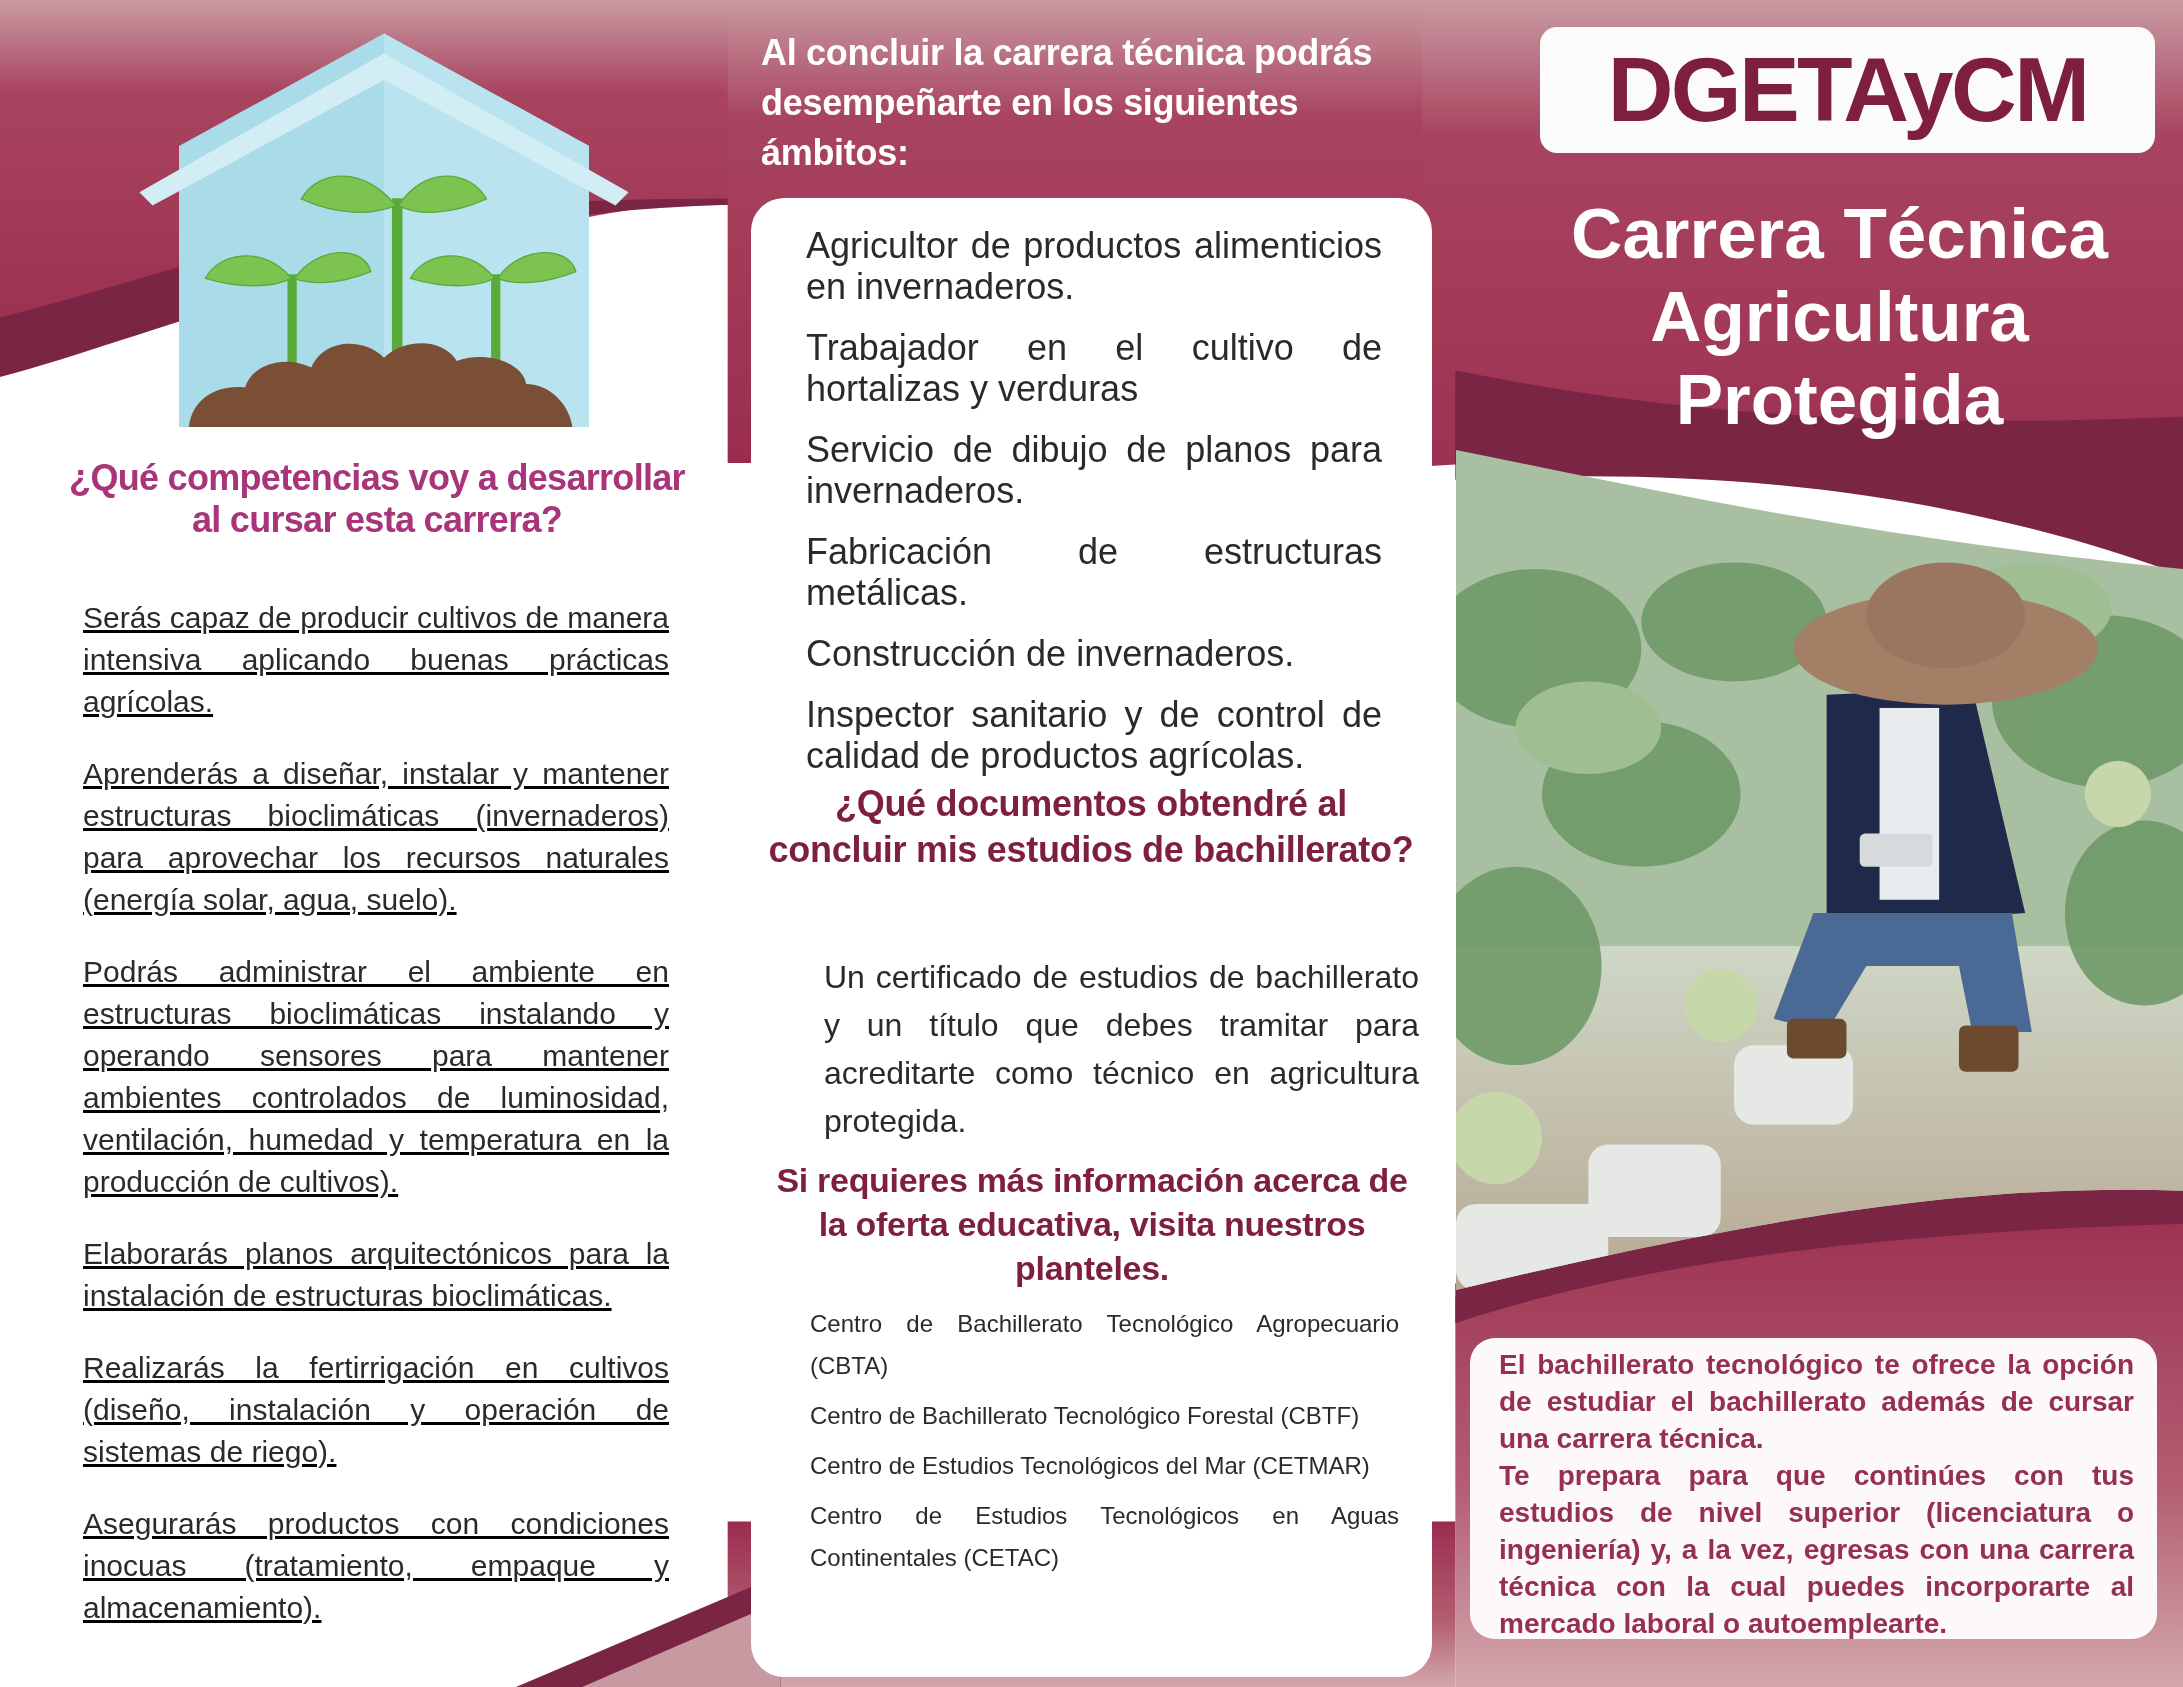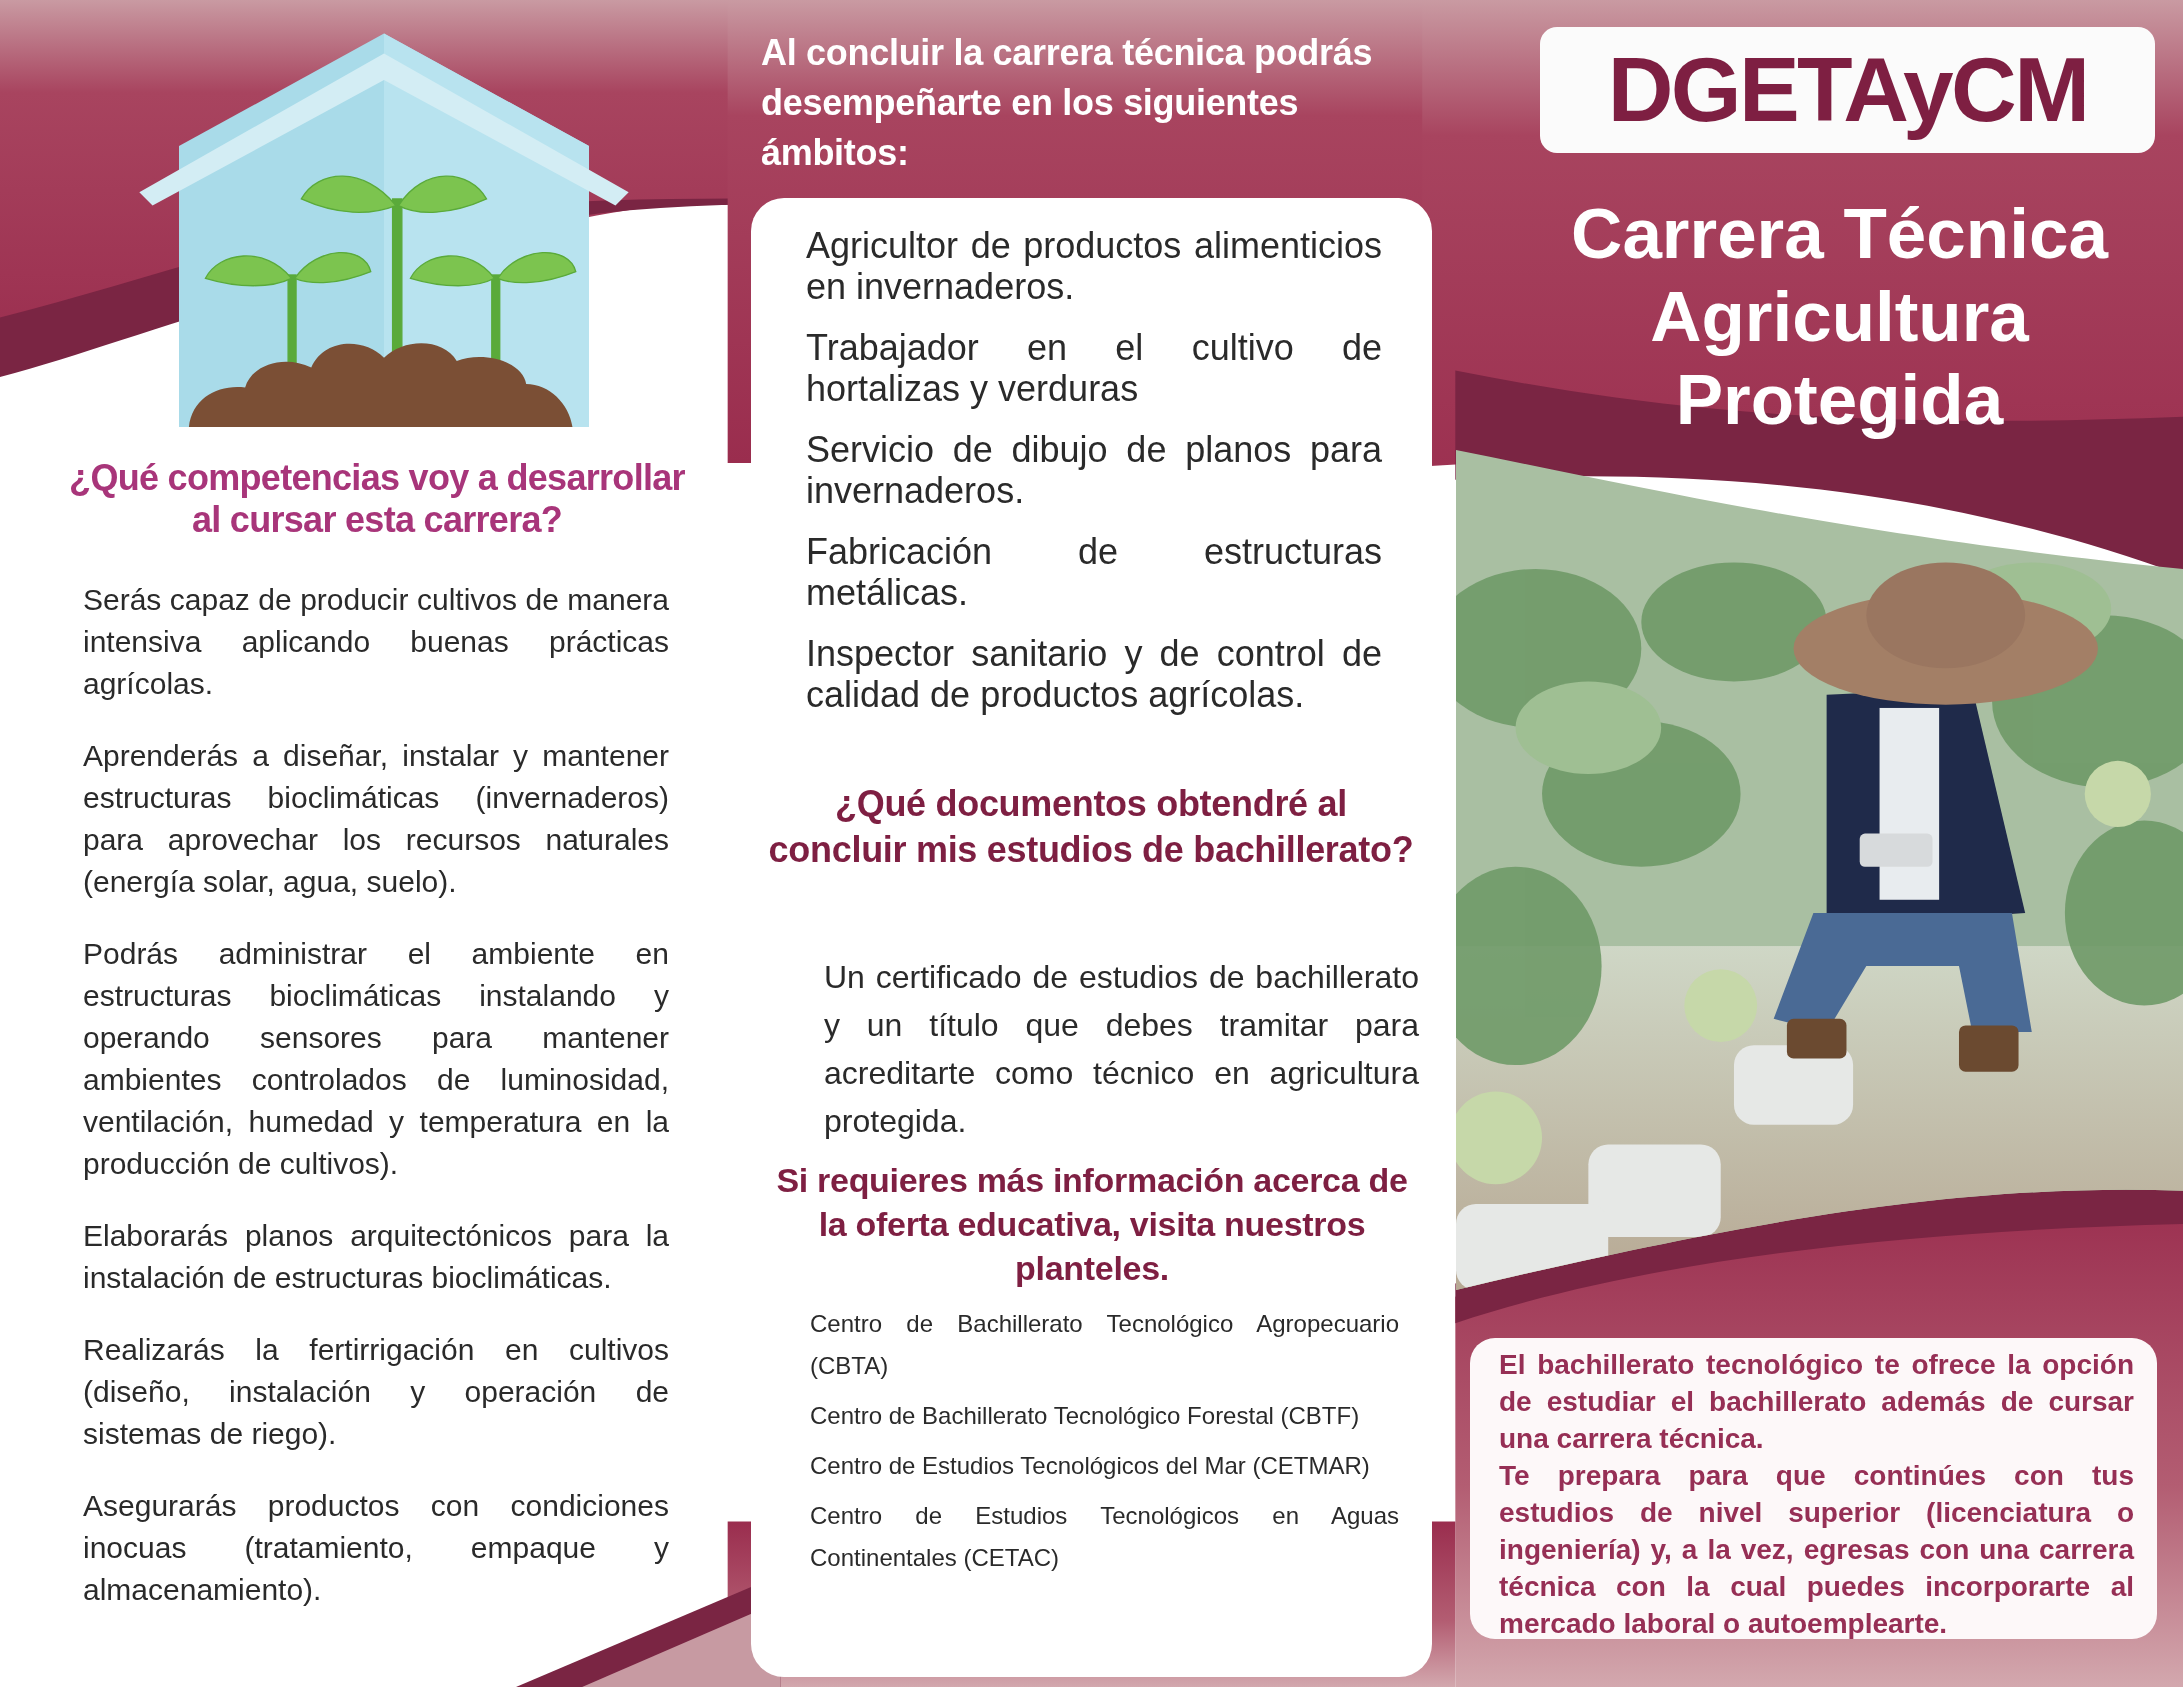--- a/index.html
+++ b/index.html
@@ -2,21 +2,21 @@
 <html style="font-size:10.6px"><head>
 <meta charset="utf-8">
 <style>
   html, body { margin:0; padding:0; }
   body { width:2183px; height:1687px; position:relative; overflow:hidden; background:#ffffff; font-family:"Liberation Sans", sans-serif; }
   
   .bg-svg { position:absolute; left:0; top:0; width:2183px; height:1687px; }
   
   .house { position:absolute; left:139px; top:26.5px; width:490px; height:410px; }
   .left-heading { position:absolute; left:53px; top:457px; width:648px; text-align:center; color:#a8357a; font-family:"Liberation Sans", sans-serif; font-weight:bold; font-size:36px; line-height:42px; letter-spacing:-0.7px; }
-  .left-body { position:absolute; left:83px; top:579px; width:586px; }
+  .left-body { position:absolute; left:83px; top:597px; width:586px;text-decoration:underline; }
   .left-para { color:#2a2a2a; font-size:30px; line-height:42px; text-align:justify; margin:0 0 30px 0; font-family:"Liberation Sans", sans-serif; }
   
   .mid-heading { position:absolute; left:761px; top:28px; width:662px; color:#ffffff; font-weight:bold; font-size:36px; line-height:50px; letter-spacing:-0.3px; }
   .mid-card { position:absolute; left:751px; top:198px; width:681px; height:1479px; background:#ffffff; border-radius:33px; }
   .job-list { position:absolute; left:806px; top:225px; width:576px; }
   .job-item { color:#2a2a2a; font-size:36px; line-height:41px; text-align:justify; margin:0 0 20px 0; }
   .doc-heading { position:absolute; left:767px; top:781px; width:648px; text-align:center; color:#7e1f42; font-weight:bold; font-size:36px; line-height:46px; letter-spacing:-0.3px; }
   .doc-body { position:absolute; left:824px; top:953px; width:595px; color:#2a2a2a; font-size:32px; line-height:48px; text-align:justify; }
   .info-heading { position:absolute; left:761px; top:1158px; width:662px; text-align:center; color:#7e1f42; font-weight:bold; font-size:34px; line-height:44px; letter-spacing:-0.3px; }
   .school-list { position:absolute; left:810px; top:1303px; width:589px; }
@@ -95,20 +95,21 @@
 </div>
 
 <div class="mid-heading">Al concluir la carrera técnica podrás desempeñarte en los siguientes ámbitos:</div>
 <div class="mid-card"></div>
 
 <div class="job-list">
   <p class="job-item">Agricultor de productos alimenticios en invernaderos.</p>
   <p class="job-item">Trabajador en el cultivo de hortalizas y verduras</p>
   <p class="job-item">Servicio de dibujo de planos para invernaderos.</p>
   <p class="job-item">Fabricación de estructuras metálicas.</p>
+  <p class="job-item">Construcción de invernaderos.</p>
   <p class="job-item">Inspector sanitario y de control de calidad de productos agrícolas.</p>
 </div>
 
 <div class="doc-heading">¿Qué documentos obtendré al concluir mis estudios de bachillerato?</div>
 <div class="doc-body">Un certificado de estudios de bachillerato y un título que debes tramitar para acreditarte como técnico en agricultura protegida.</div>
 
 <div class="info-heading">Si requieres más información acerca de la oferta educativa, visita nuestros planteles.</div>
 
 <div class="school-list">
   <p class="school-item">Centro de Bachillerato Tecnológico Agropecuario (CBTA)</p>

